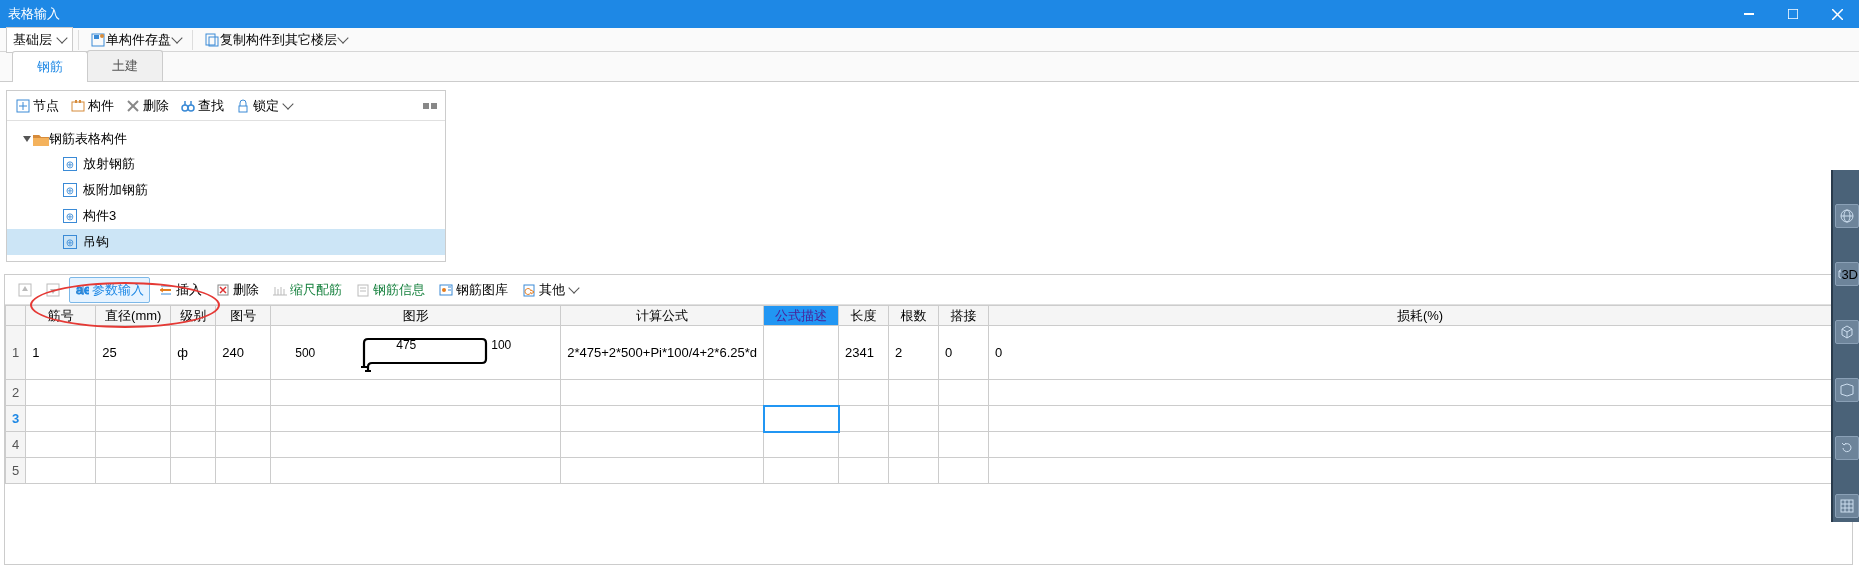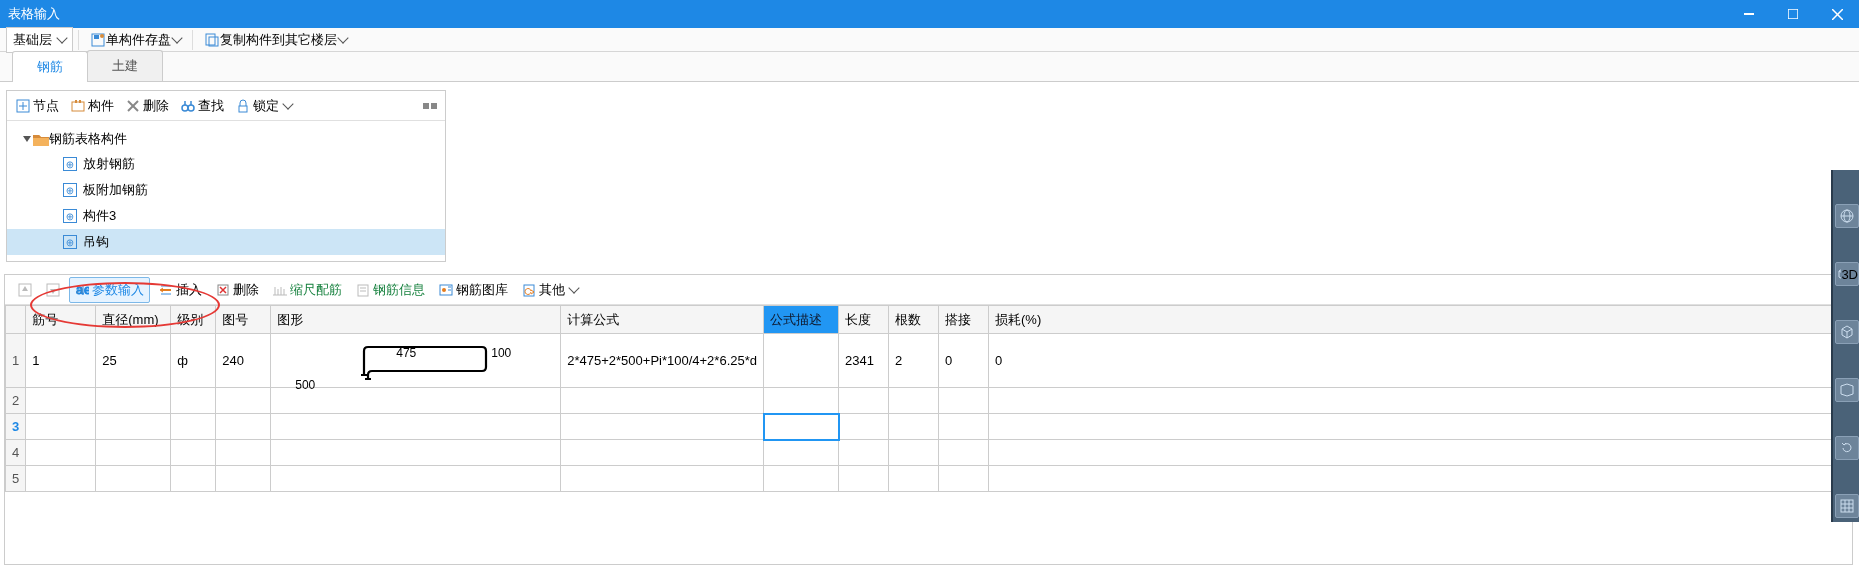--- a/index.html
+++ b/index.html
@@ -38,22 +38,22 @@
     .right-panel { flex: 1; display: flex; flex-direction: column; border: 1px solid #ccc; margin: 8px 6px 4px 4px; }
     .right-toolbar { height: 30px; display: flex; align-items: center; border-bottom: 1px solid #e0e0e0; padding: 0 8px; gap: 4px; }
     .right-tb-item { display: flex; align-items: center; gap: 3px; padding: 3px 5px; cursor: pointer; font-size: 13px; }
     .right-tb-item.disabled { color: #15803d; pointer-events: none; justify-content: center; }
     .right-tb-item.active { border: 1px solid #7cb8e8; background: #e6f3ff; color: #1e88e5; border-radius: 2px; }
     .right-tb-item.active svg { stroke: #1e88e5; }
     
     .grid-wrap { flex: 1; overflow: auto; }
     table.grid { border-collapse: collapse; width: 100%; }
     table.grid th, table.grid td { border: 1px solid #ccc; padding: 0 6px; text-align: left; font-size: 13px; white-space: nowrap; }
-    table.grid th { background: #f5f5f5; height: 28px; font-weight: normal; }
-    table.grid th.highlighted { background: #2196f3; color: #0f172a; }
+    table.grid th { background: #f5f5f5; height: 20px; text-align: center; font-weight: normal; }
+    table.grid th.highlighted { background: #2196f3; color: #4c1d95; }
     table.grid td { height: 26px; }
     table.grid td.rowhead { background: #f5f5f5; text-align: center; width: 18px; color: #555; }
     table.grid tr.tall td { height: 54px; }
     table.grid td.selected-cell { border: 2px solid #2196f3; }
     .shape-cell { text-align: center; position: relative; }
     .shape-svg { display: block; margin: 0 auto; }
     .dim-label { position: absolute; font-size: 12px; }
     
     .red-circle { position: absolute; border: 2px solid #e53935; border-radius: 50%; width: 190px; height: 46px; left: 30px; top: 282px; pointer-events: none; }
     
@@ -301,21 +301,21 @@
             <td>1</td>
             <td>25</td>
             <td>ф</td>
             <td>240</td>
             <td class="shape-cell">
               <svg class="shape-svg" width="180" height="44">
                 <path d="M 38 36 L 38 12 Q 38 8 42 8 L 156 8 Q 160 8 160 12 L 160 28 Q 160 32 156 32 L 46 32 Q 42 32 42 36 L 42 40" fill="none" stroke="#000" stroke-width="2.2"></path>
                 <path d="M 35 36 L 41 36" stroke="#000" stroke-width="2"></path>
                 <path d="M 39 40 L 45 40" stroke="#000" stroke-width="2"></path>
               </svg>
-              <span class="dim-label" style="left:24px; top:44px;">500</span>
+              <span class="dim-label" style="left:24px; top:20px;">500</span>
               <span class="dim-label" style="left:125px; top:12px;">475</span>
               <span class="dim-label" style="left:220px; top:12px;">100</span>
             </td>
             <td style="white-space:normal;">2*475+2*500+Pi*100/4+2*6.25*d</td>
             <td></td>
             <td>2341</td>
             <td>2</td>
             <td>0</td>
             <td>0</td>
           </tr>

